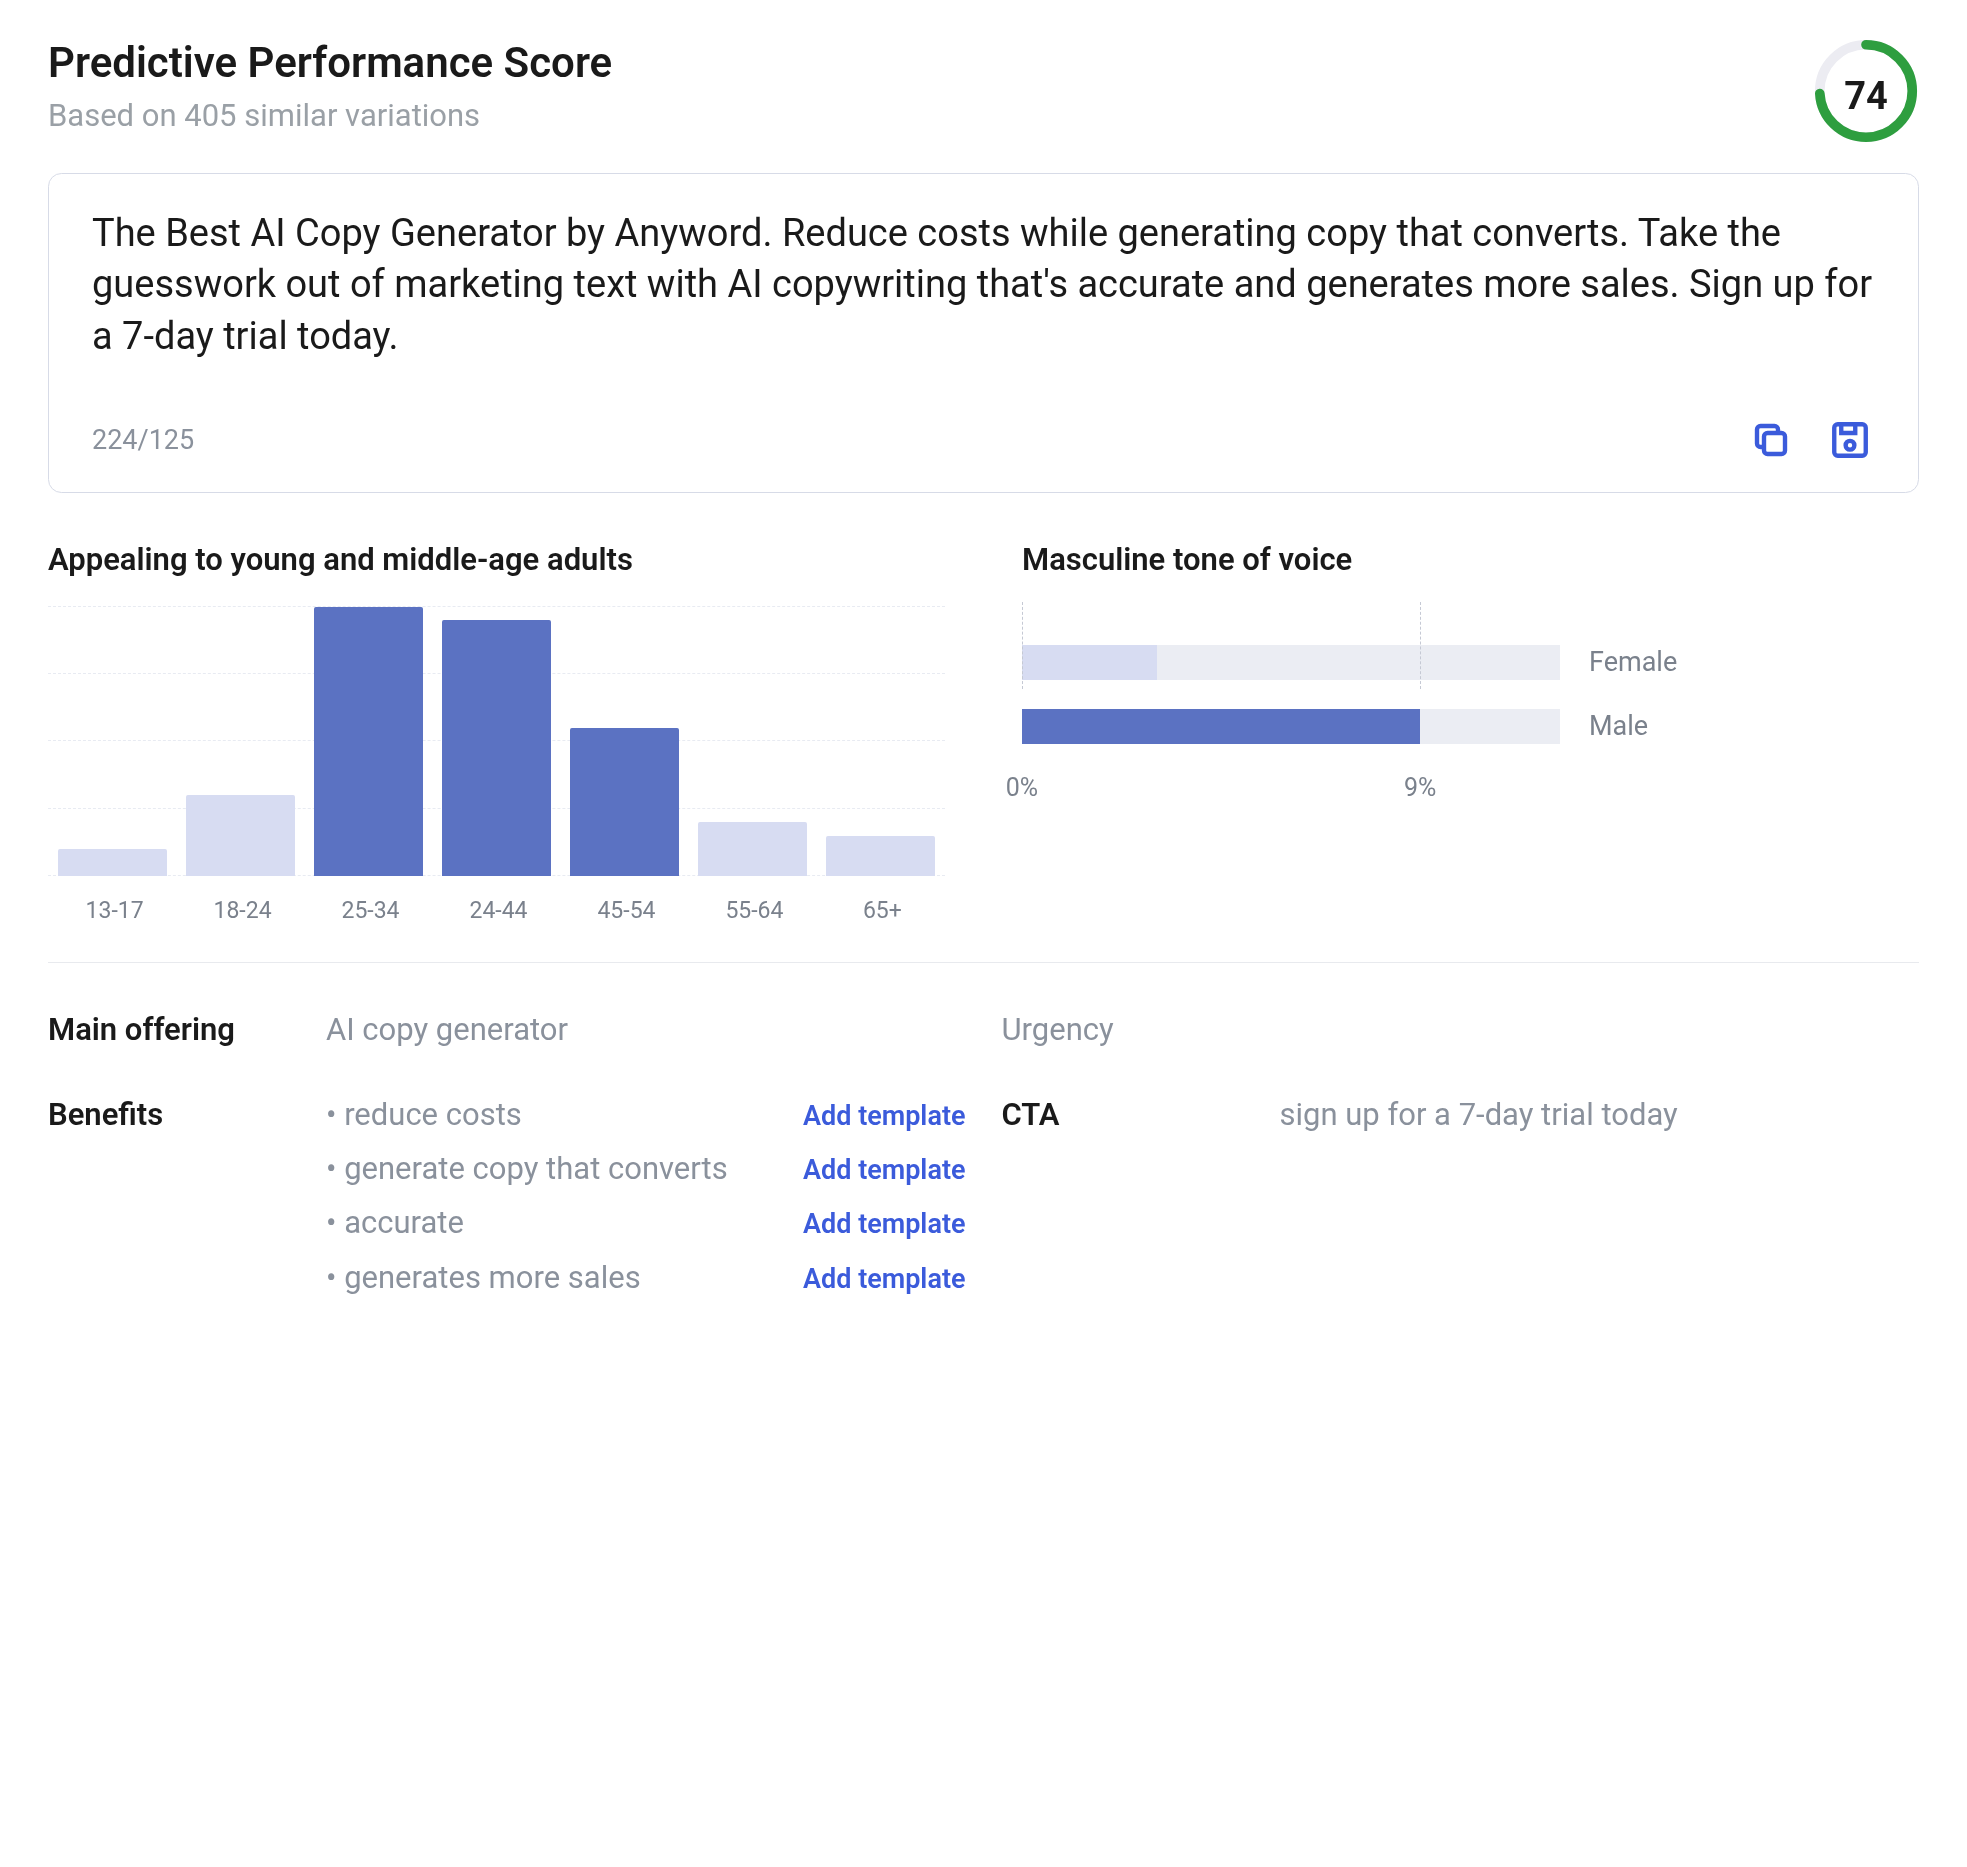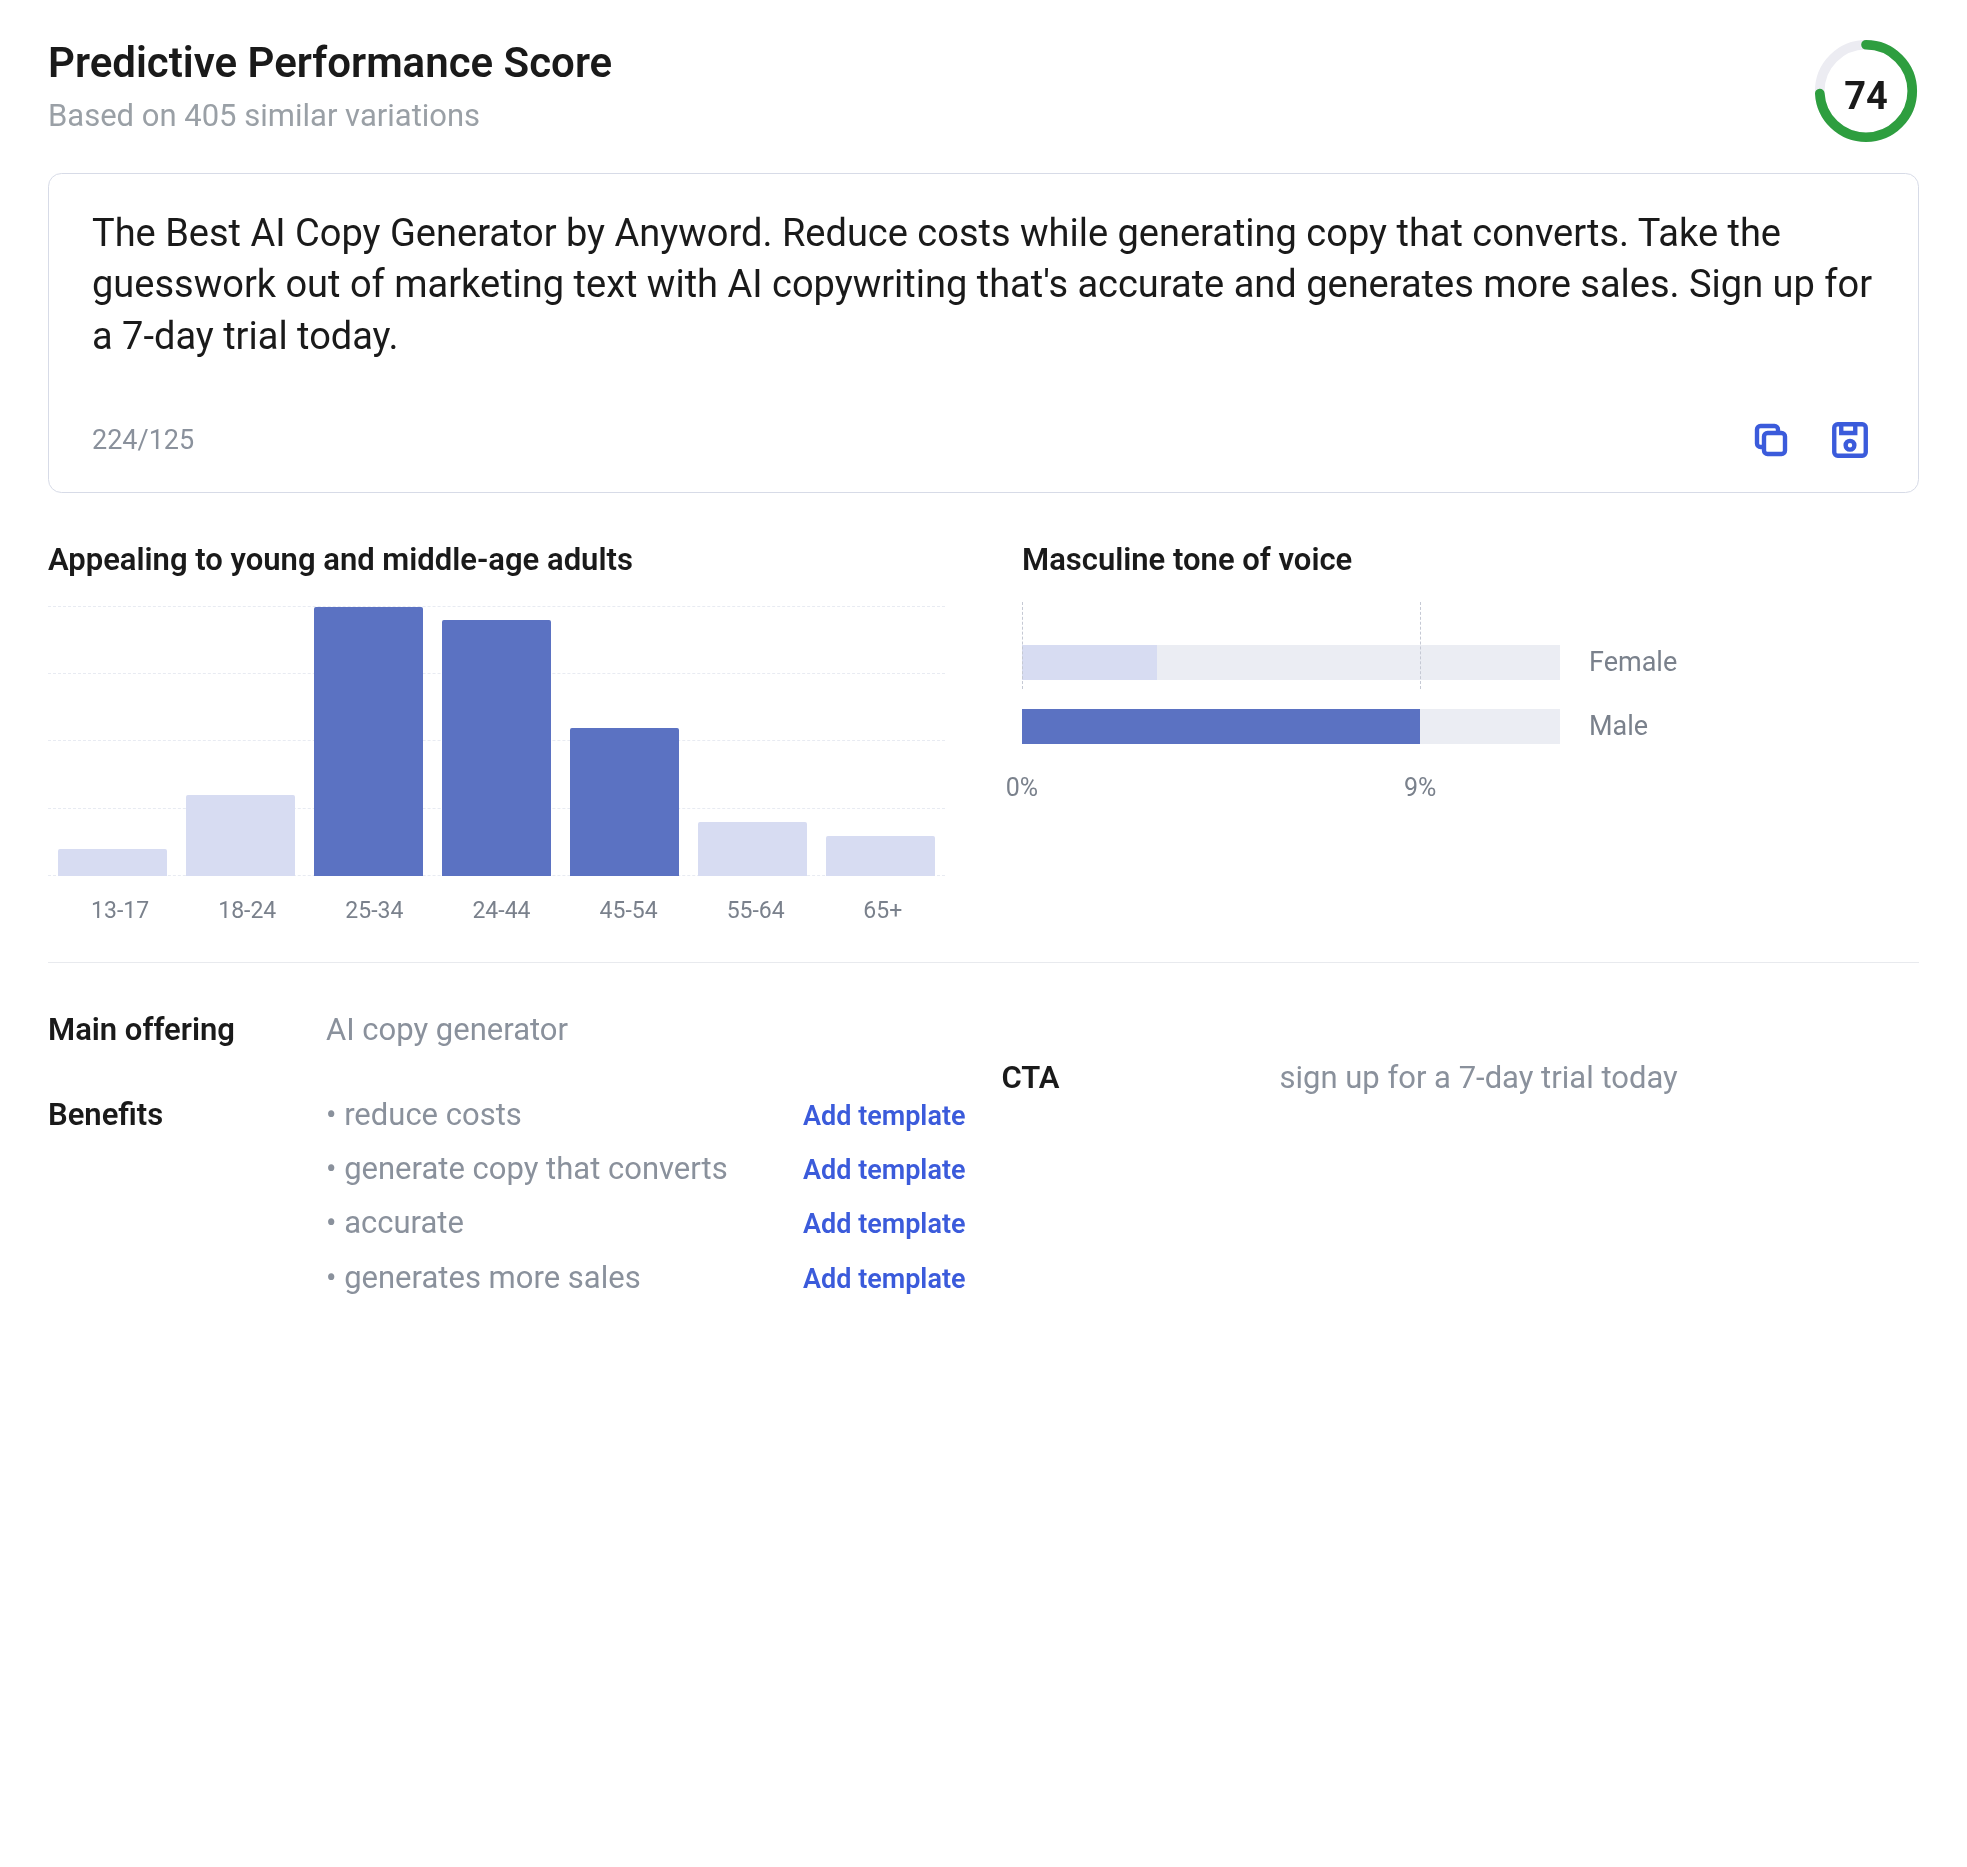--- a/index.html
+++ b/index.html
@@ -34,21 +34,21 @@
   .charts-row { display: flex; gap: 77px; margin-bottom: 38px; }
   .chart-col { flex: 1; }
   .chart-col h3 { font-size: 31px; font-weight: 600; margin-bottom: 29px; }
 
   .age-chart { position: relative; height: 317px; padding-top: 9.6px; }
   .age-grid { position: absolute; left: 0; right: 0; top: 0; bottom: 48px; }
   .age-grid .gridline { border-top: 1.9px dashed #e8ebf2; position: absolute; left: 0; right: 0; }
   .age-bars { position: absolute; left: 0; right: 0; bottom: 48px; height: 269px; display: flex; align-items: flex-end; gap: 19px; padding: 0 9.6px; }
   .age-bar-wrap { flex: 1; display: flex; flex-direction: column; align-items: center; }
   .age-bar { width: 100%; border-radius: 1.9px 1.9px 0 0; }
-  .age-labels { position: absolute; left: 10px; right: 0; bottom: 0; display: flex; gap: 22px; padding: 0 9.6px; }
+  .age-labels { position: absolute; left: 4px; right: 0; bottom: 0; display: flex; gap: 22px; padding: 0 9.6px; }
   .age-label { flex: 1; text-align: center; font-size: 23px; color: #7a818c; }
 
   .tone-chart { padding-top: 38px; }
   .tone-row { display: flex; align-items: center; margin-bottom: 29px; gap: 29px; }
   .tone-bar-track { position: relative; flex: 0 0 538px; height: 35px; background: #ebedf3; }
   .tone-bar-fill { height: 100%; }
   .tone-label { font-size: 27px; color: #7a818c; }
   .tone-axis { display: flex; width: 538px; justify-content: space-between; font-size: 25px; color: #7a818c; padding: 0 3.8px; margin-top: 9.6px; position: relative; }
   .tone-axis .tick { position: absolute; transform: translateX(-50%); }
   .tone-marker { position: absolute; top: -43px; bottom: -9.6px; width: 1.9px; border-left: 1.9px dashed #c5c9d4; }
@@ -202,20 +202,21 @@
           </div>
           <div class="benefit-item">
             <div class="benefit-text"><span class="bullet">•</span>generates more sales</div>
             <div class="add-template">Add template</div>
           </div>
         </div>
     </div>
   </div>
   <div class="info-col">
     <div class="info-row">
+      <div class="info-value">Urgency</div>
     </div>
     <div class="info-row">
       <div class="info-label">CTA</div>
       <div class="info-value">sign up for a 7-day trial today</div>
     </div>
   </div>
 </div>
 
 
 </body></html>

